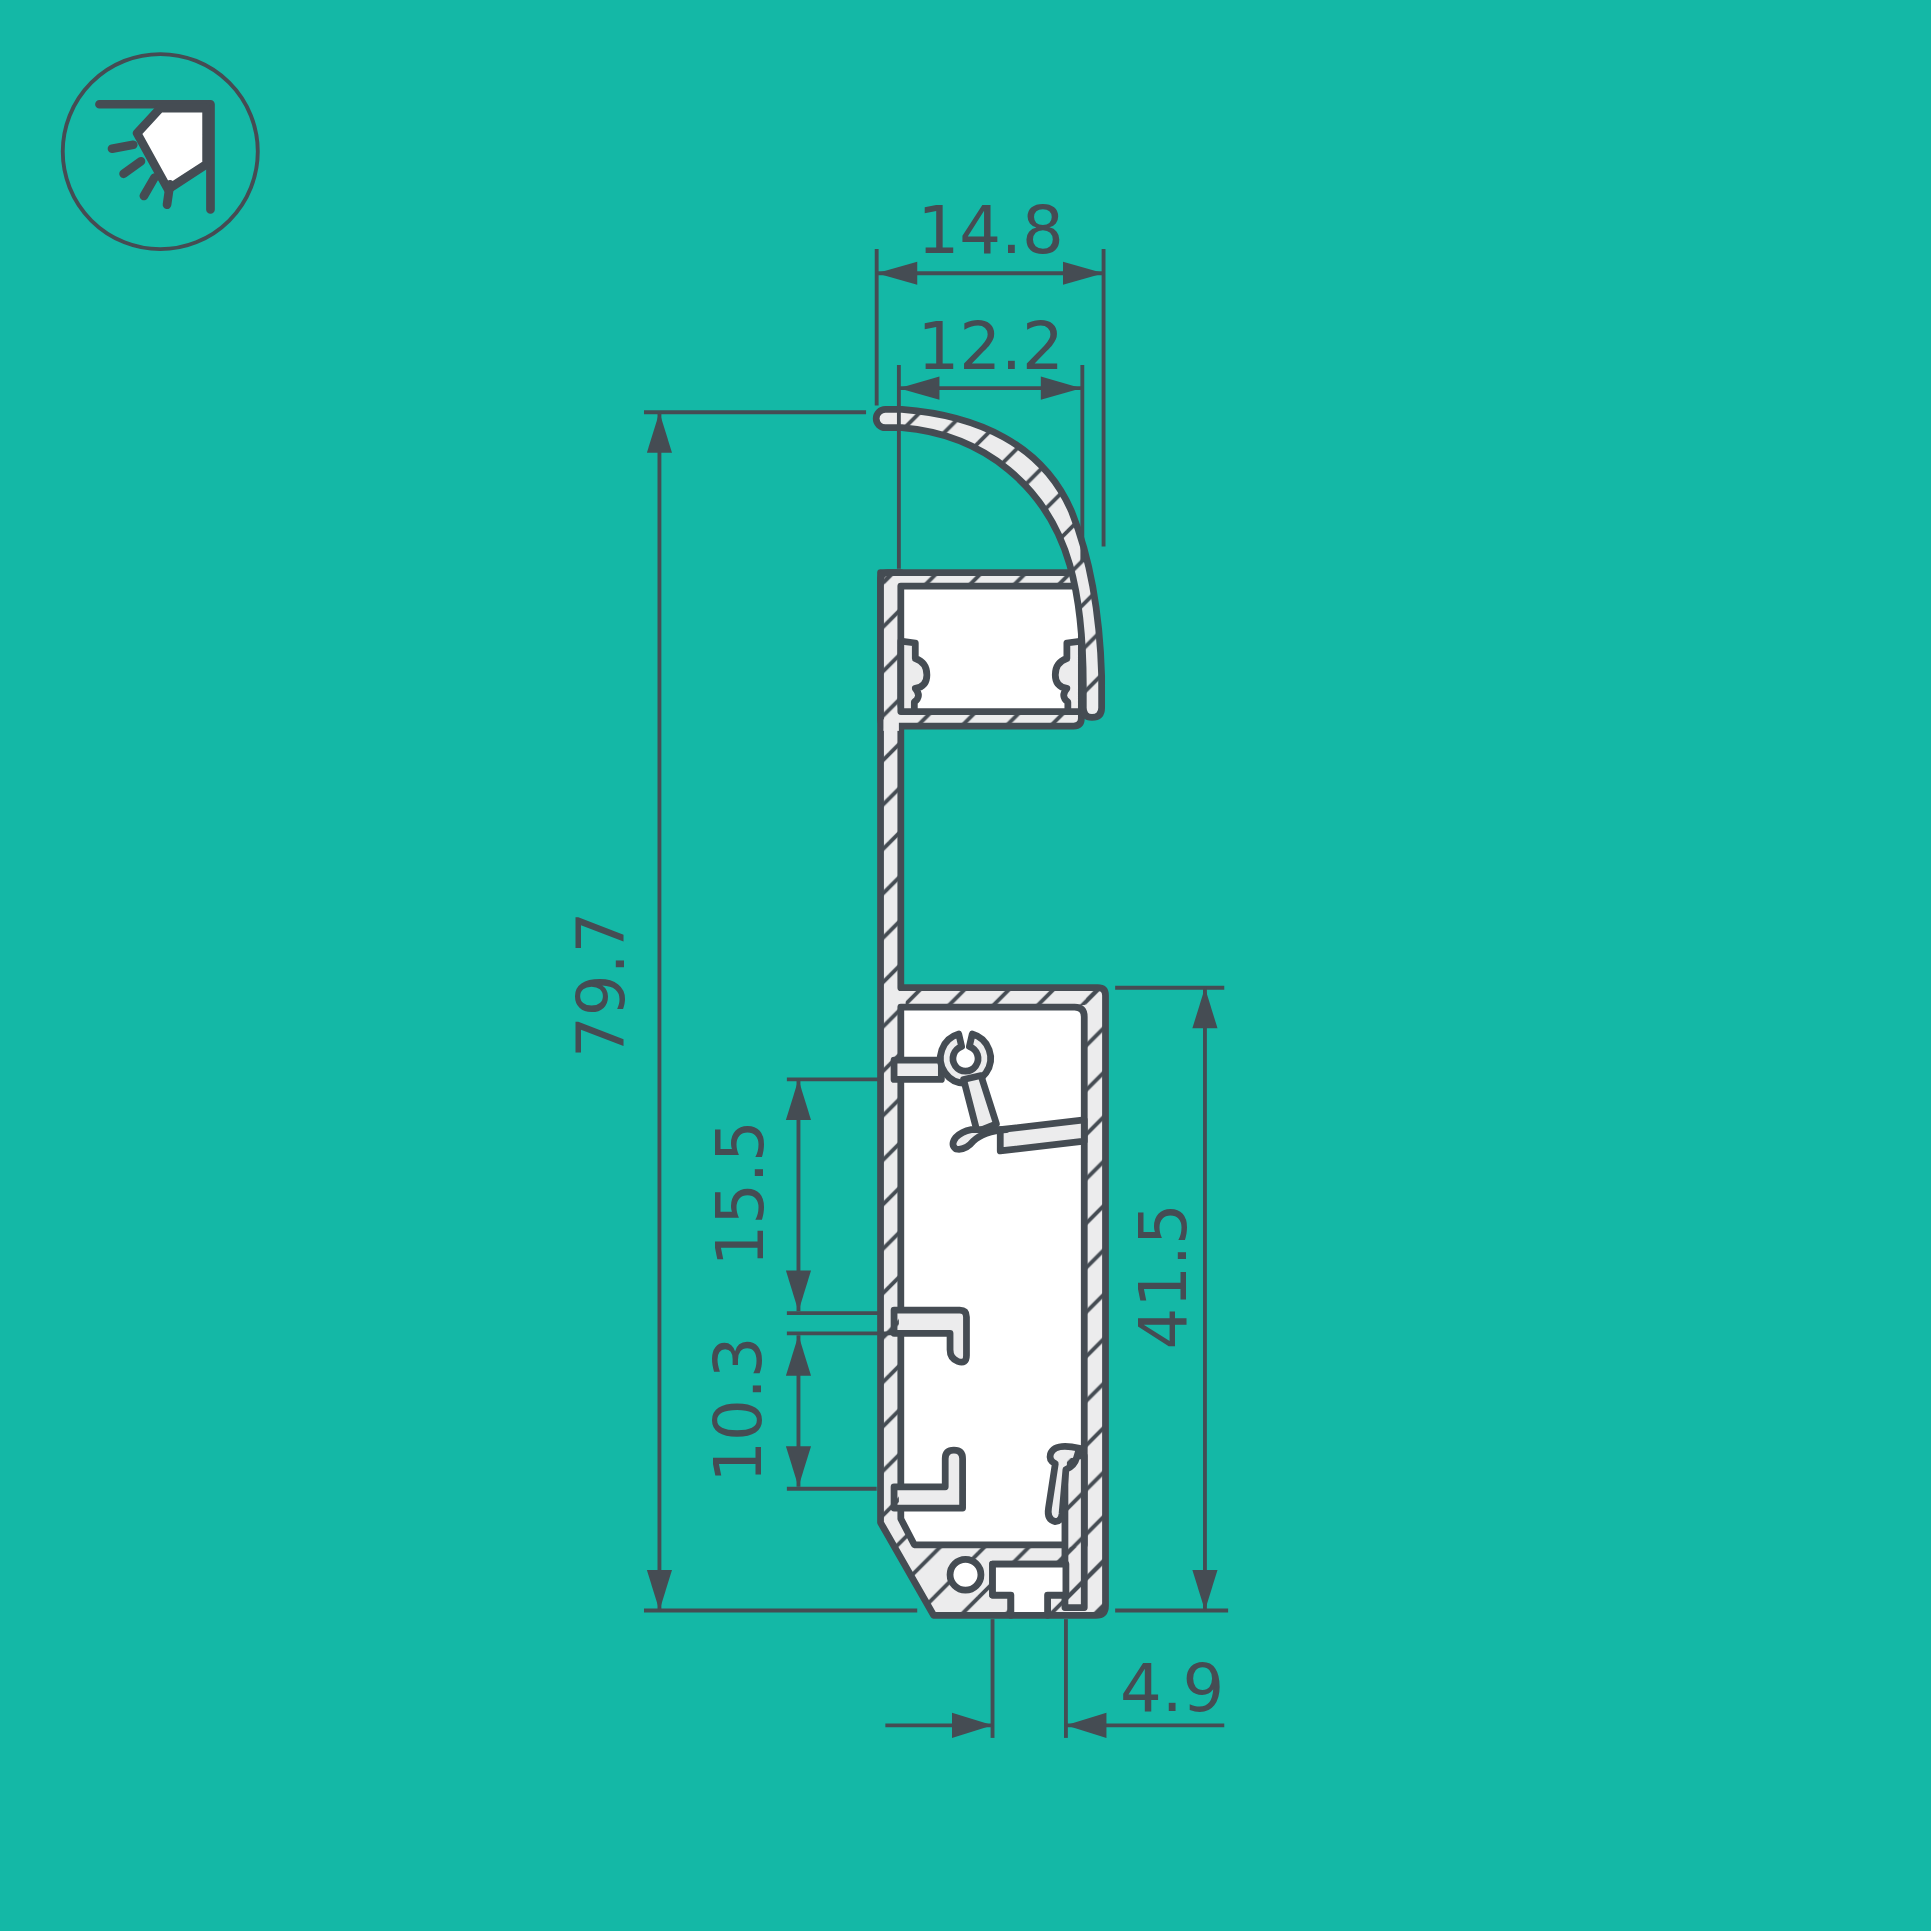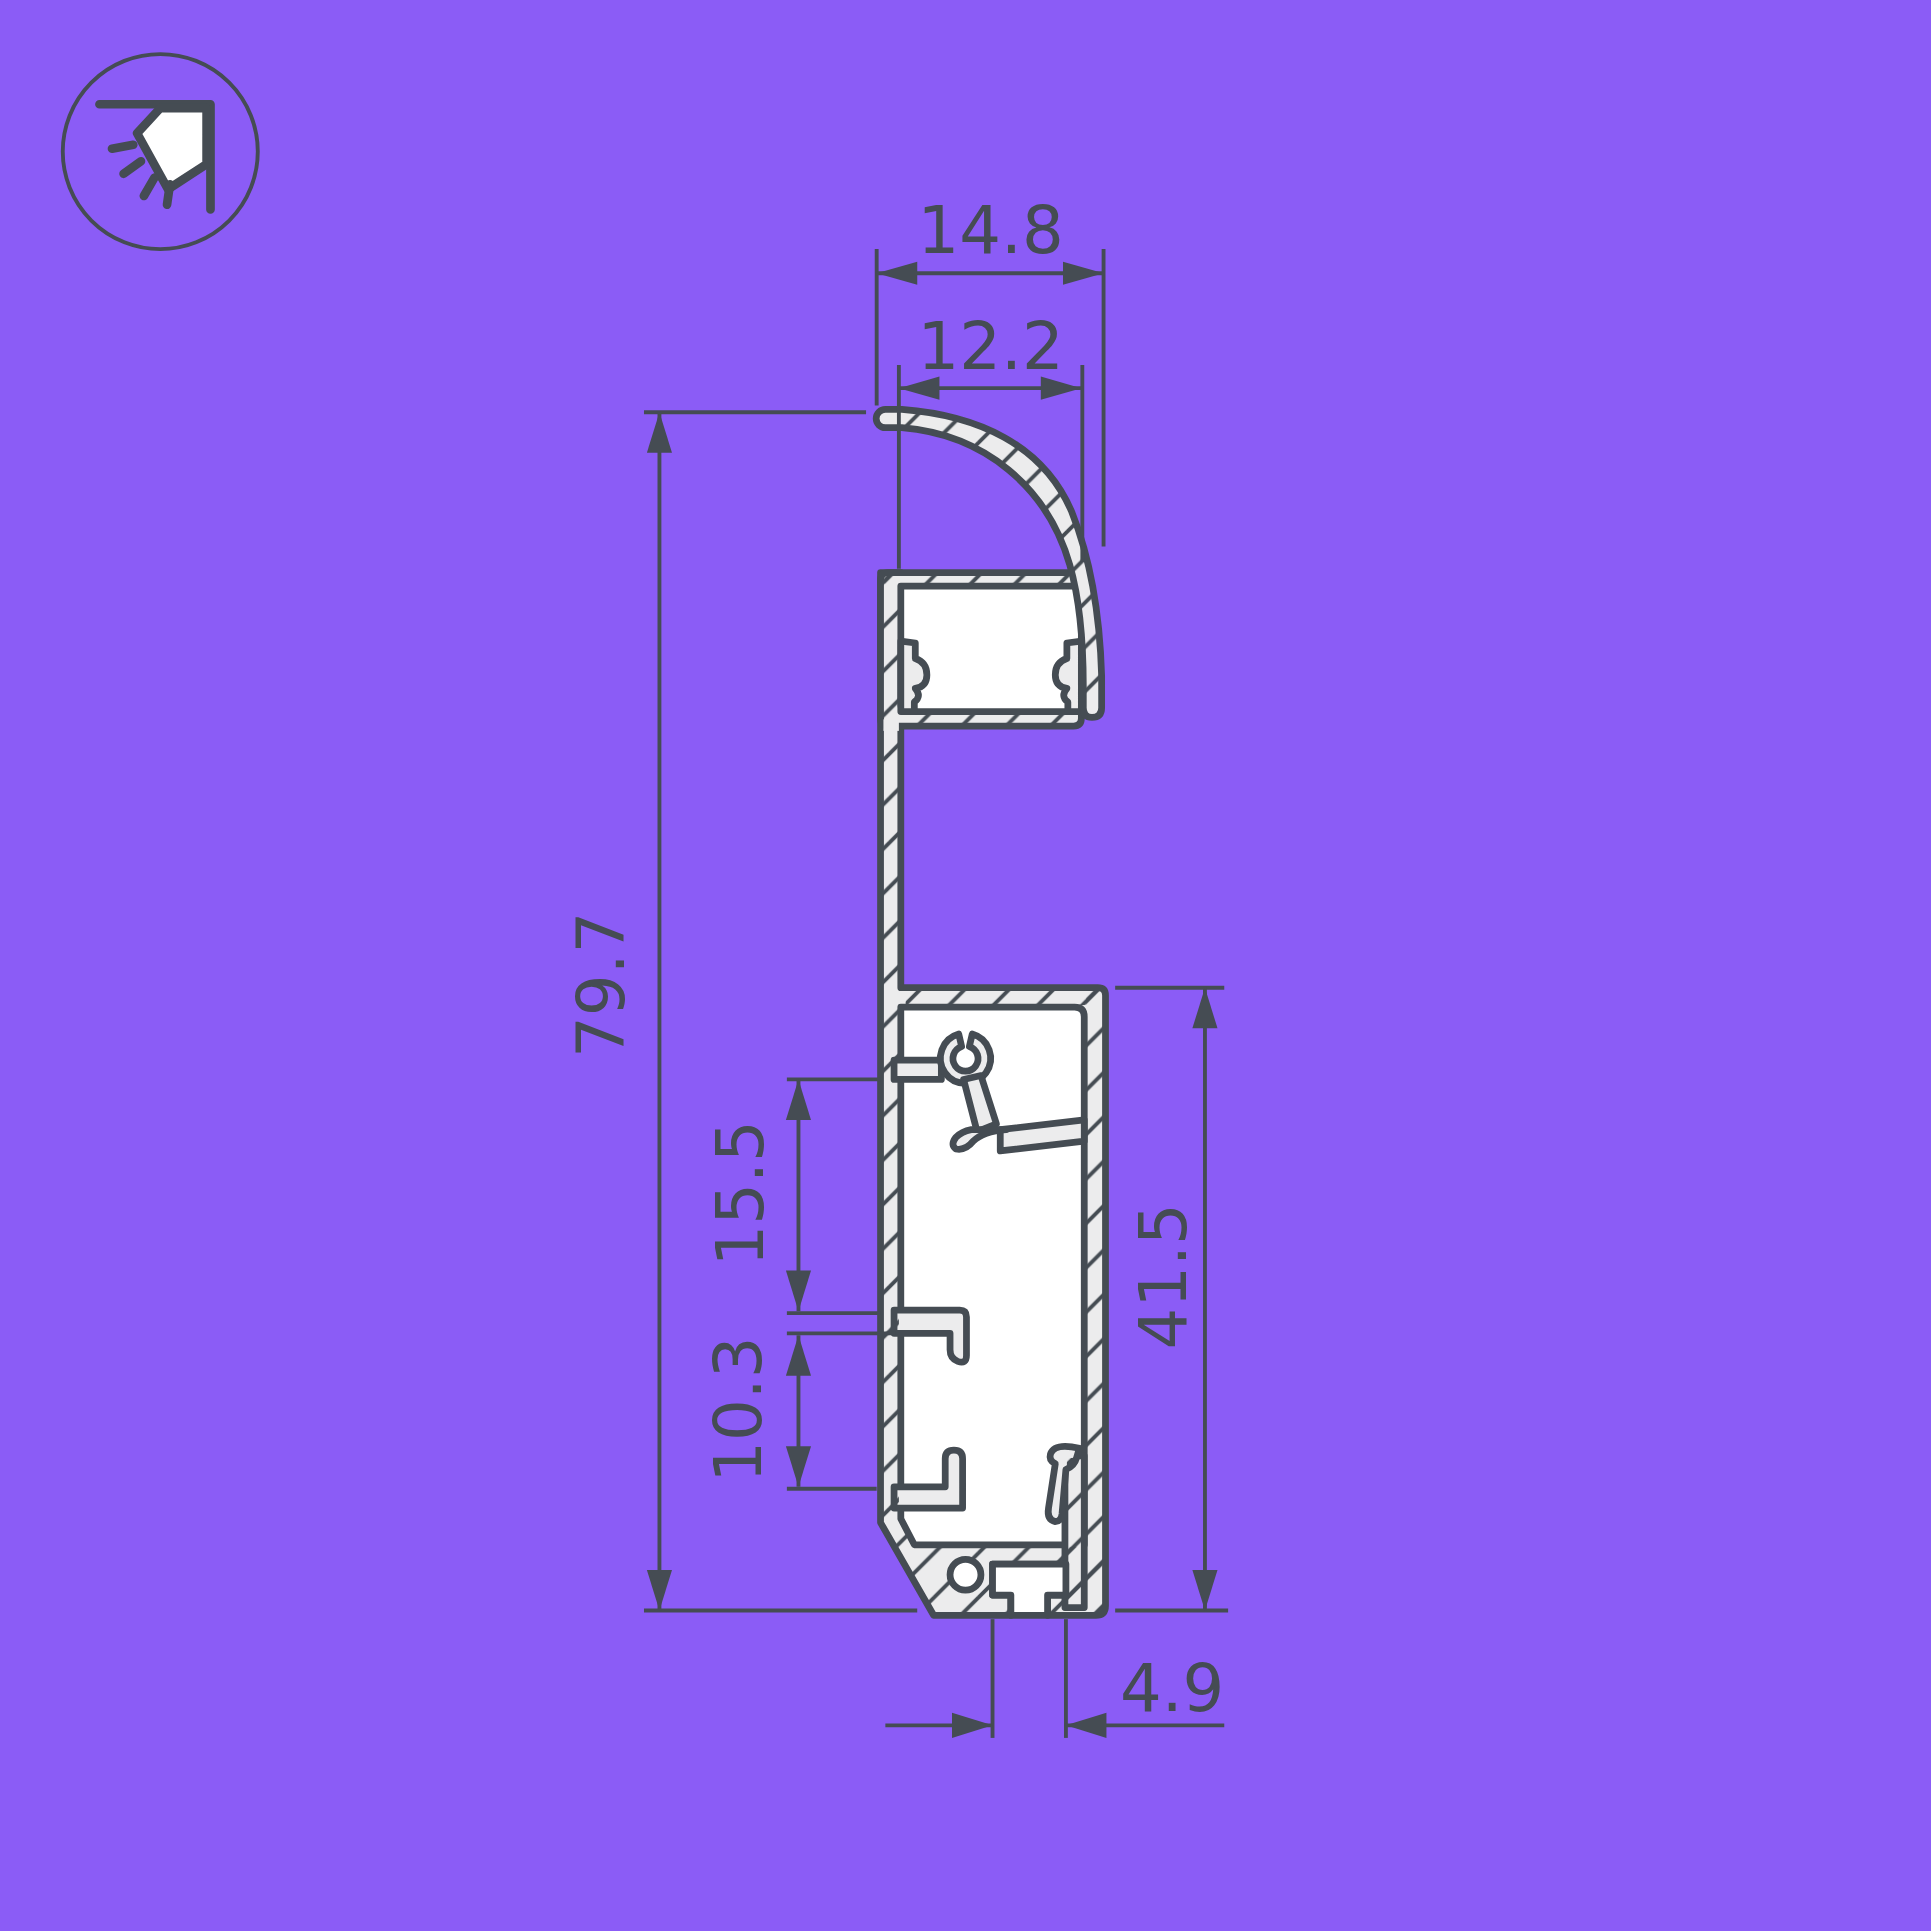--- a/index.html
+++ b/index.html
@@ -1,16 +1,16 @@
 <!DOCTYPE html>
 <html><head>
 <meta charset="utf-8">
 <style>
   html,body{margin:0;padding:0;background:#ffffff;}
-  .stage{position:relative;width:1931px;height:1931px;background:#8b5cf6;overflow:hidden;
+  .stage{position:relative;width:1931px;height:1931px;background:#14b8a6;overflow:hidden;
          font-family:"DejaVu Sans","Liberation Sans",sans-serif;}
   svg{position:absolute;left:0;top:0;}
   text{fill:#454C53;font-family:"DejaVu Sans","Liberation Sans",sans-serif;}
   .dimtxt{font-size:68px;}
   .prof{fill:#ECECED;stroke:#454C53;stroke-width:7;stroke-linejoin:round;stroke-linecap:round;}
   .cav{fill:#ffffff;stroke:#454C53;stroke-width:7;stroke-linejoin:round;stroke-linecap:round;}
   .patch{fill:#ECECED;stroke:none;}
   .hatchfill{fill:url(#hatch);stroke:none;}
   .dim{stroke:#454C53;stroke-width:4;fill:none;}
   .arr{fill:#454C53;stroke:none;}

